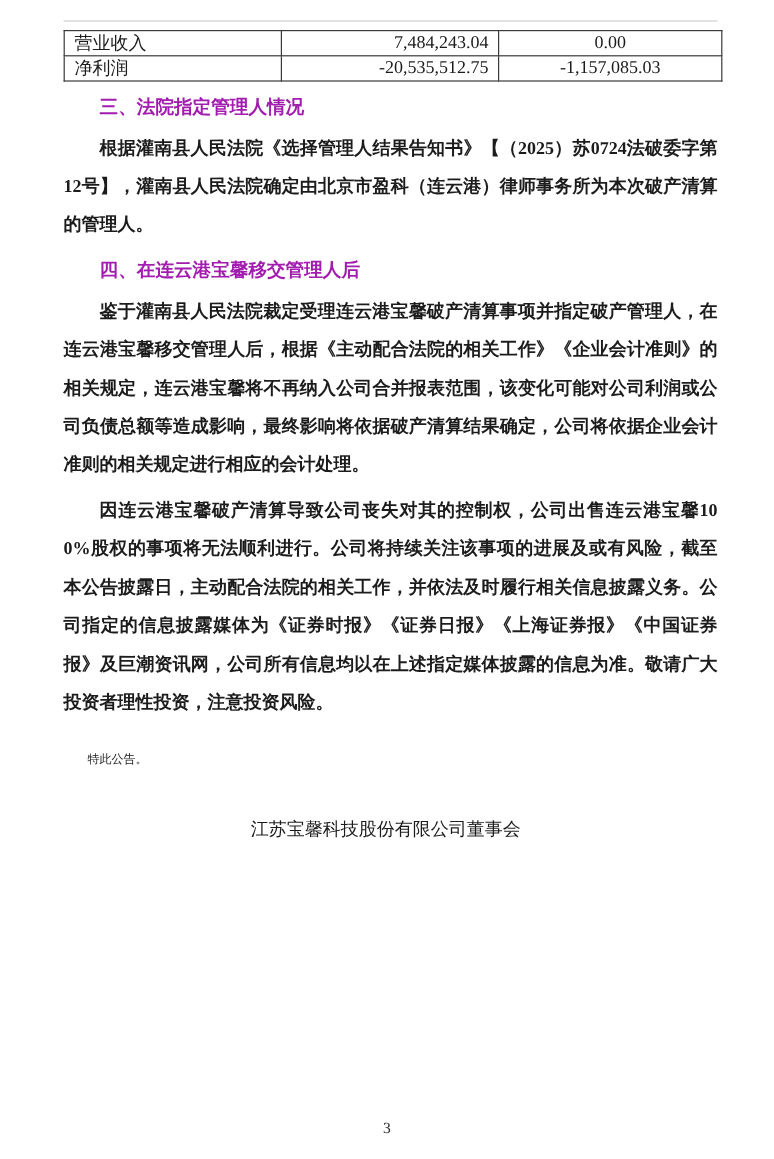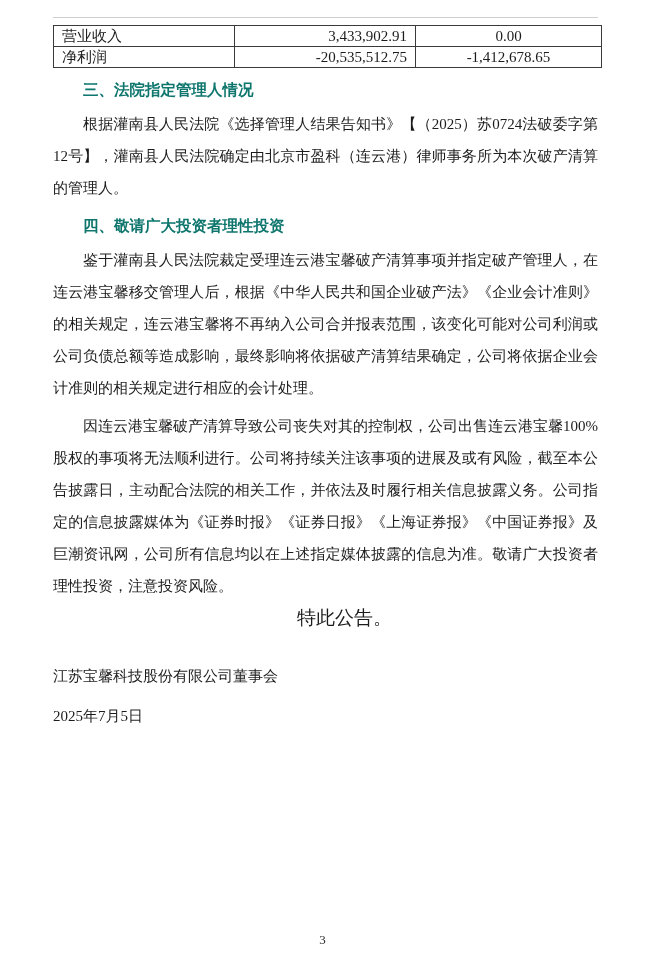--- a/index.html
+++ b/index.html
@@ -47,40 +47,41 @@
   td.c-label { width: 164px; text-align: left; }
   td.c-num1  { width: 164px; text-align: right; }
   td.c-num2  { width: 169px; text-align: center; }
   h3.sec-heading {
     margin: 10px 0 0 0;
     padding-left: 30px;
     font-family: "Liberation Sans", "DejaVu Sans", sans-serif;
     font-weight: bold;
     font-size: 15.5px;
     line-height: 24px;
-    color: #0f766e;
+    color: #a21caf;
   }
   p.para {
     margin: 6px 0 0 0;
     font-size: 15px;
     line-height: 32px;
     text-align: justify;
     text-indent: 2em;
     word-break: break-all;
+    font-weight: bold;
   }
   p.closing {
-    margin: 0 0 0 0;
-    font-size: 19px;
+    margin: 16px 0 0 0;
+    font-size: 10px;
     line-height: 32px;
     text-indent: 2em;
-    text-align: center;
+    text-align: left;
   }
   .signature {
     margin-top: 30px;
-    text-align: left;
+    text-align: center;
     font-size: 15px;
   }
   .signature .company {
     line-height: 24px;
     padding-right: 8px;
   }
   .signature .date {
     margin-top: 16px;
     line-height: 24px;
     padding-right: 58px;
@@ -100,41 +101,40 @@
 
 <div class="page">
   <div class="content">
 
     <div class="artifact-line"></div>
 
     <table class="fin">
       <tbody>
         <tr>
           <td class="c-label">营业收入</td>
-          <td class="c-num1">3,433,902.91</td>
+          <td class="c-num1">7,484,243.04</td>
           <td class="c-num2">0.00</td>
         </tr>
         <tr>
           <td class="c-label">净利润</td>
           <td class="c-num1">-20,535,512.75</td>
-          <td class="c-num2">-1,412,678.65</td>
+          <td class="c-num2">-1,157,085.03</td>
         </tr>
       </tbody>
     </table>
 
     <h3 class="sec-heading">三、法院指定管理人情况</h3>
     <p class="para">根据灌南县人民法院《选择管理人结果告知书》【（2025）苏0724法破委字第12号】，灌南县人民法院确定由北京市盈科（连云港）律师事务所为本次破产清算的管理人。</p>
 
-    <h3 class="sec-heading">四、敬请广大投资者理性投资</h3>
-    <p class="para">鉴于灌南县人民法院裁定受理连云港宝馨破产清算事项并指定破产管理人，在连云港宝馨移交管理人后，根据《中华人民共和国企业破产法》《企业会计准则》的相关规定，连云港宝馨将不再纳入公司合并报表范围，该变化可能对公司利润或公司负债总额等造成影响，最终影响将依据破产清算结果确定，公司将依据企业会计准则的相关规定进行相应的会计处理。</p>
+    <h3 class="sec-heading">四、在连云港宝馨移交管理人后</h3>
+    <p class="para">鉴于灌南县人民法院裁定受理连云港宝馨破产清算事项并指定破产管理人，在连云港宝馨移交管理人后，根据《主动配合法院的相关工作》《企业会计准则》的相关规定，连云港宝馨将不再纳入公司合并报表范围，该变化可能对公司利润或公司负债总额等造成影响，最终影响将依据破产清算结果确定，公司将依据企业会计准则的相关规定进行相应的会计处理。</p>
     <p class="para">因连云港宝馨破产清算导致公司丧失对其的控制权，公司出售连云港宝馨100%股权的事项将无法顺利进行。公司将持续关注该事项的进展及或有风险，截至本公告披露日，主动配合法院的相关工作，并依法及时履行相关信息披露义务。公司指定的信息披露媒体为《证券时报》《证券日报》《上海证券报》《中国证券报》及巨潮资讯网，公司所有信息均以在上述指定媒体披露的信息为准。敬请广大投资者理性投资，注意投资风险。</p>
 
     <p class="closing">特此公告。</p>
 
     <div class="signature">
       <div class="company">江苏宝馨科技股份有限公司董事会</div>
-      <div class="date">2025年7月5日</div>
     </div>
 
   </div>
 
   <div class="page-number">3</div>
 </div>
 
 </body></html>

